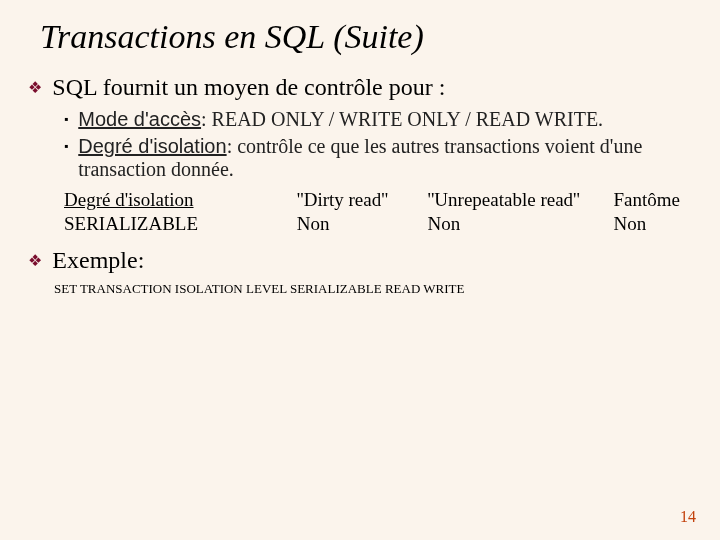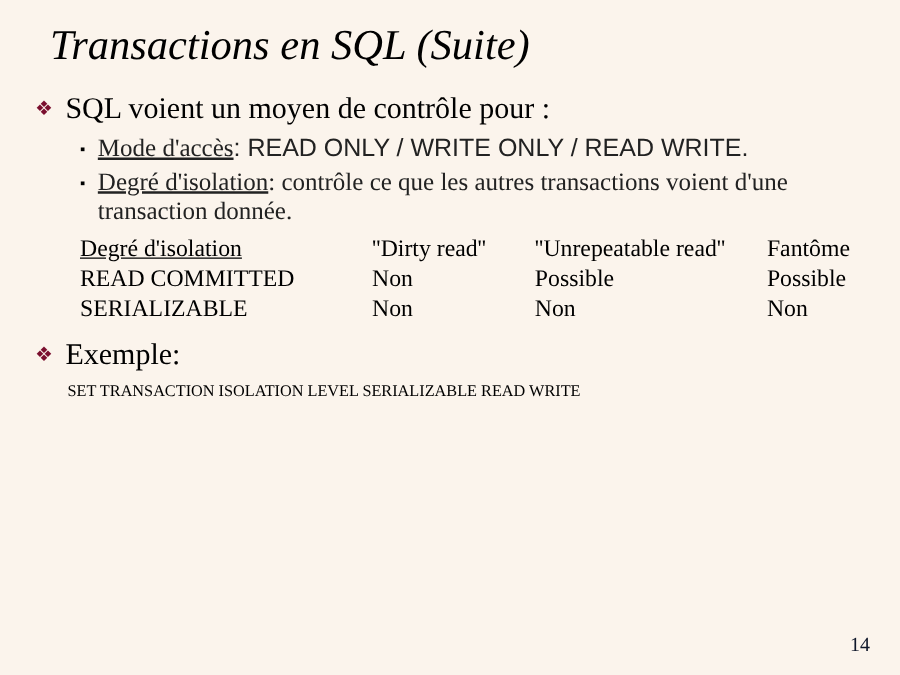--- a/index.html
+++ b/index.html
@@ -50,24 +50,24 @@
     line-height: 22px;
     margin-right: 10px;
     flex: 0 0 auto;
   }
   .bullet-l2 .text {
     font-size: 20px;
     color: #222;
   }
   .bullet-l2 .text .u {
     text-decoration: underline;
-    font-family: Liberation Serif, serif;
+    font-family: Liberation Sans, sans-serif;
   }
   .bullet-l2 .text .arial {
-    font-family: Liberation Sans, sans-serif;
+    font-family: Liberation Serif, serif;
   }
   .tbl {
     margin: 8px 0 2px 36px;
     font-size: 19px;
     border-collapse: collapse;
   }
   .tbl td, .tbl th {
     text-align: left;
     padding: 0 12px 2px 0;
     font-weight: normal;
@@ -80,33 +80,33 @@
   .tbl .col-unrep { width: 175px; }
   .example-code {
     margin: 6px 0 0 26px;
     font-size: 13px;
   }
   .pgnum {
     position: absolute;
     right: 24px;
     bottom: 14px;
     font-size: 16px;
-    color: #0f172a;
+    color: #c2410c;
   }
 </style>
 </head>
 <body>
 
 <div class="slide">
 
   <div class="title">Transactions en SQL (Suite)</div>
 
   <div class="bullet-l1">
     <span class="mark">❖</span>
-    <span class="text">SQL voient un moyen de contrôle pour :</span>
+    <span class="text">SQL fournit un moyen de contrôle pour :</span>
   </div>
 
   <div class="bullet-l2">
     <span class="mark">▪</span>
     <span class="text">
       <span class="u">Mode d'accès</span><span class="arial">: READ ONLY / WRITE ONLY / READ WRITE.</span>
     </span>
   </div>
 
   <div class="bullet-l2">
@@ -118,26 +118,20 @@
 
   <table class="tbl">
     <tbody>
         <tr>
       <th class="col-level"><span class="hdr"> Degré d'isolation</span></th>
       <th class="col-dirty"><span>''Dirty read''</span></th>
       <th class="col-unrep"><span>''Unrepeatable read''</span></th>
       <th><span>Fantôme</span></th>
     </tr>
     <tr>
-      <td>READ COMMITTED</td>
-      <td>Non</td>
-      <td>Possible</td>
-      <td>Possible</td>
-    </tr>
-    <tr>
       <td>SERIALIZABLE</td>
       <td>Non</td>
       <td>Non</td>
       <td>Non</td>
     </tr>
   </tbody>
     </table>
 
   <div class="bullet-l1">
     <span class="mark">❖</span>

